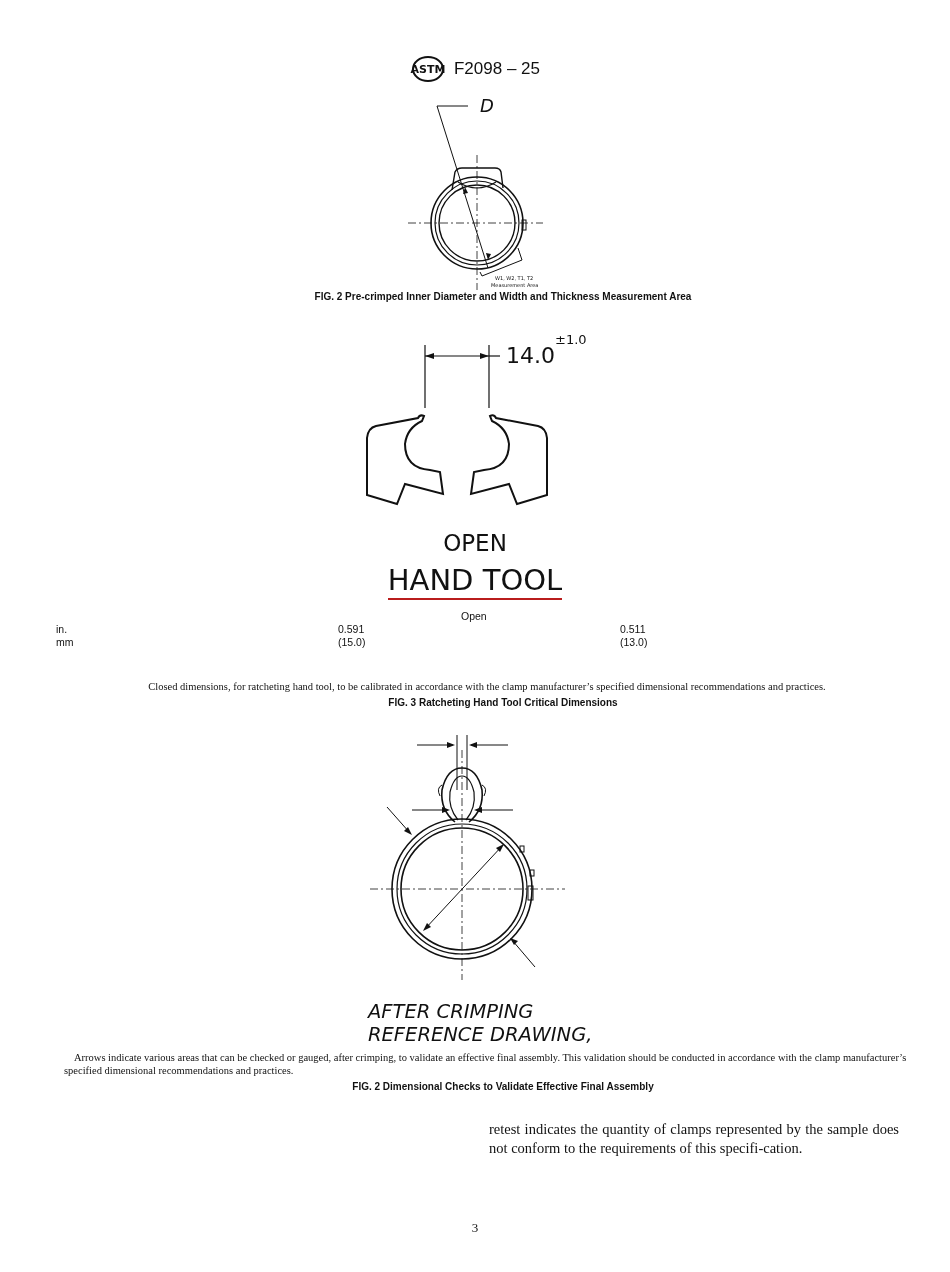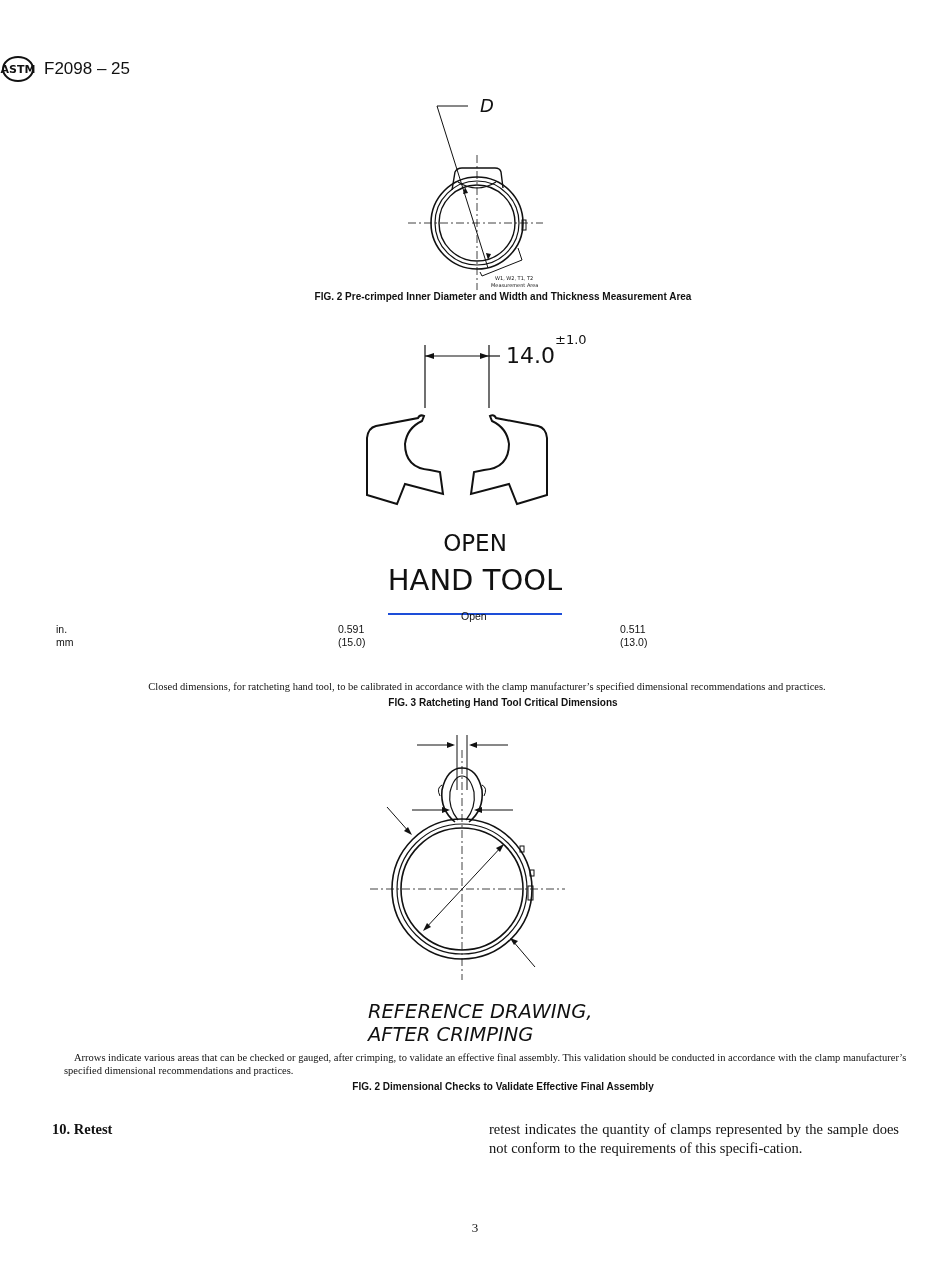--- a/index.html
+++ b/index.html
@@ -1,18 +1,18 @@
 <!DOCTYPE html>
 <html><head>
 <meta charset="utf-8">
 <style>
   html, body { margin: 0; padding: 0; background: #ffffff; }
   body { width: 950px; height: 1272px; position: relative; overflow: hidden; color: #111; }
   .abs { position: absolute; }
-  .header { left: 0; top: 54px; width: 950px; }
+  .header { left: 0; top: 54px; width: 950px; text-align: center; }
   .header .logo { display: inline-block; vertical-align: middle; width: 36px; height: 30px; }
   .header .title { display: inline-block; vertical-align: middle; font-family: "Liberation Sans", sans-serif; font-weight: normal; font-size: 17px; margin-left: 4px; }
   .caption { font-family: "Liberation Sans", sans-serif; font-weight: bold; font-size: 10px; text-align: center; width: 950px; left: 16px; margin-left: 12px; }
   .note { font-family: Liberation Serif, serif; font-size: 10.5px; margin-left: 12px; }
   svg text { font-family: "DejaVu Sans", sans-serif; }
   .tbl { left: 52px; top: 610px; width: 847px; font-family: "Liberation Sans", sans-serif; font-size: 10.5px; }
   .tbl .row { position: relative; height: 13px; }
   .tbl .c { position: absolute; top: 0; }
   .tbl .rule { border-bottom: 1.5px solid #777; }
   .serif { font-family: "Liberation Serif", serif; font-size: 14.5px; line-height: 19px; }
@@ -68,21 +68,21 @@
   <polygon points="139,36 130,33 130,39" fill="#111"></polygon>
   <text x="156" y="43" font-size="22" fill="#111">14.0</text>
   <text x="205" y="24" font-size="13" fill="#111">±1.0</text>
 
   <path d="M74 96 Q70 94 68 98 L26 106 Q18 108 17 118 L17 175 L47 184 L55 164 L93 174 L90 152 L80 150 Q55 148 55 124 Q57 108 72 101 Z" fill="none" stroke="#111" stroke-width="2"></path>
 
   <path d="M140 96 Q144 94 146 98 L188 106 Q196 108 197 118 L197 175 L167 184 L159 164 L121 174 L124 152 L134 150 Q159 148 159 124 Q157 108 142 101 Z" fill="none" stroke="#111" stroke-width="2"></path>
 </svg>
 <div class="abs" style="left:0; top:530px; width:950px; text-align:center; font-family:'DejaVu Sans', sans-serif; font-size:23px;">OPEN</div>
 <div class="abs" style="left:0; top:563px; width:950px; text-align:center;">
-  <span style="font-family:'DejaVu Sans', sans-serif; font-size:29px; border-bottom:2px solid #1d4ed8; padding-bottom:16px;">HAND TOOL</span>
+  <span style="font-family:'DejaVu Sans', sans-serif; font-size:29px; border-bottom:2px solid #b91c1c; padding-bottom:1px;">HAND TOOL</span>
 </div>
 
 <div class="abs tbl">
   <div class="row">
     <span class="c" style="left:409px;">Open</span>
   </div>
   <div class="row">
     <span class="c" style="left:4px;">in.</span>
     <span class="c" style="left:286px;">0.591</span>
     <span class="c" style="left:568px;">0.511</span>
@@ -130,26 +130,25 @@
   <rect x="158" y="156" width="5" height="14" fill="none" stroke="#111" stroke-width="1"></rect>
   <rect x="150" y="116" width="4" height="6" fill="none" stroke="#111" stroke-width="1"></rect>
   <rect x="160" y="140" width="4" height="6" fill="none" stroke="#111" stroke-width="1"></rect>
 
   <line x1="17" y1="77" x2="40" y2="103" stroke="#111" stroke-width="1"></line>
   <polygon points="42,105 34,101 38,97" fill="#111"></polygon>
   <line x1="165" y1="237" x2="142" y2="210" stroke="#111" stroke-width="1"></line>
   <polygon points="140,208 148,211 144,215" fill="#111"></polygon>
 </svg>
 <div class="abs" style="left:368px; top:1000px; font-family:'DejaVu Sans', sans-serif; font-style:italic; font-size:19.5px; line-height:23px;">
+  <div>AFTER CRIMPING</div>
   <div>REFERENCE DRAWING,</div>
-  <div>AFTER CRIMPING</div>
 </div>
 <div class="abs note" style="left:52px; top:1052px; width:848px; text-indent:10px; line-height:12.5px;">Arrows indicate various areas that can be checked or gauged, after crimping, to validate an effective final assembly. This validation should be conducted in accordance with the clamp manufacturer’s specified dimensional recommendations and practices.</div>
 <div class="abs caption" style="top:1081px;">FIG. 2 Dimensional Checks to Validate Effective Final Assembly</div>
 
 <div class="abs serif col-left">
-  <div class="sec-head">10.  Retest</div>
 </div>
 <div class="abs serif col-right">
   <div>retest indicates the quantity of clamps represented by the sample does not conform to the requirements of this specifi-cation.</div>
 </div>
 
 <div class="abs pagenum">3</div>
 
 </body></html>

